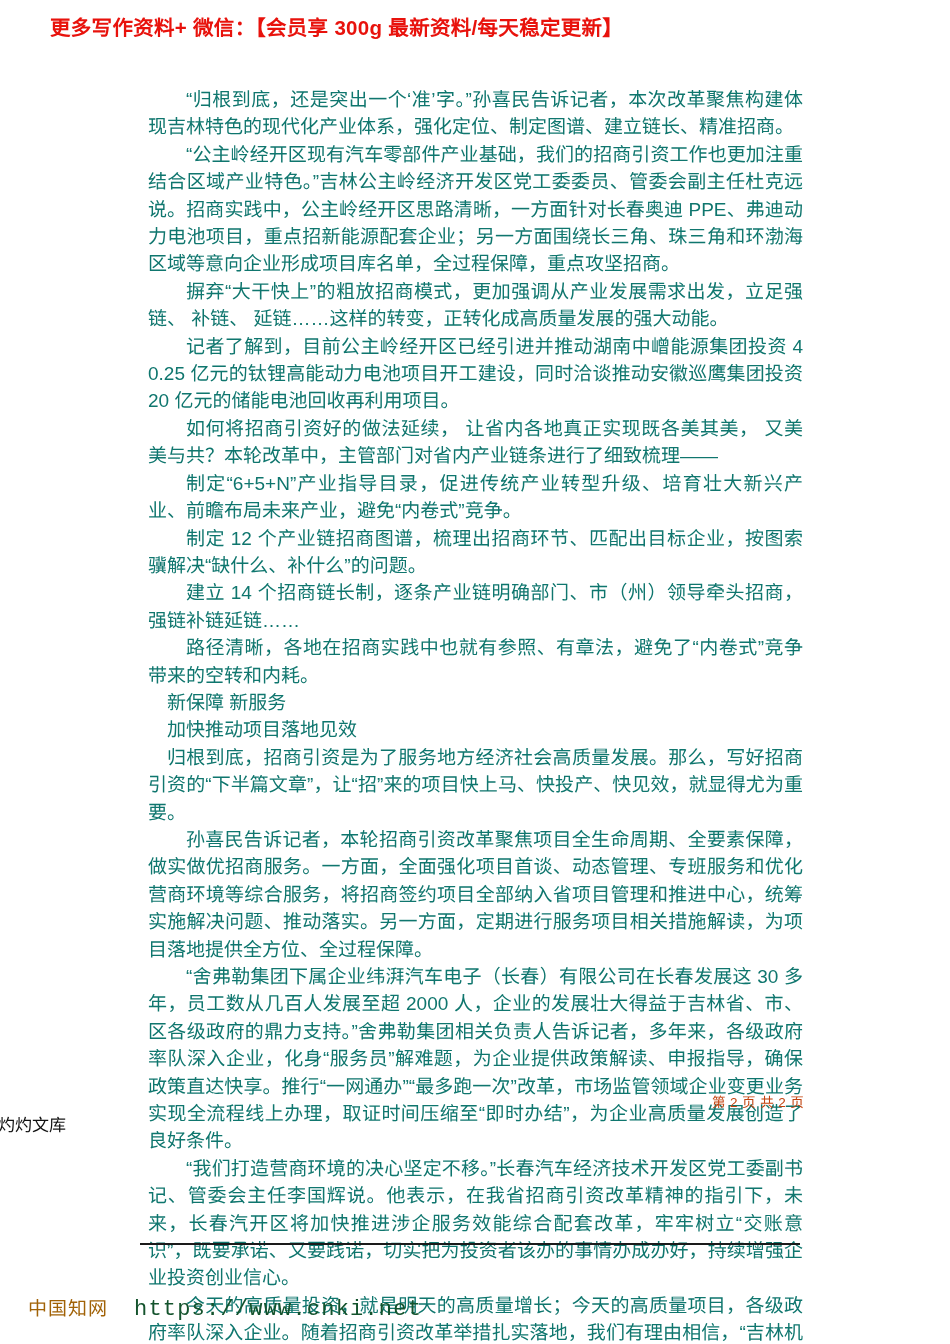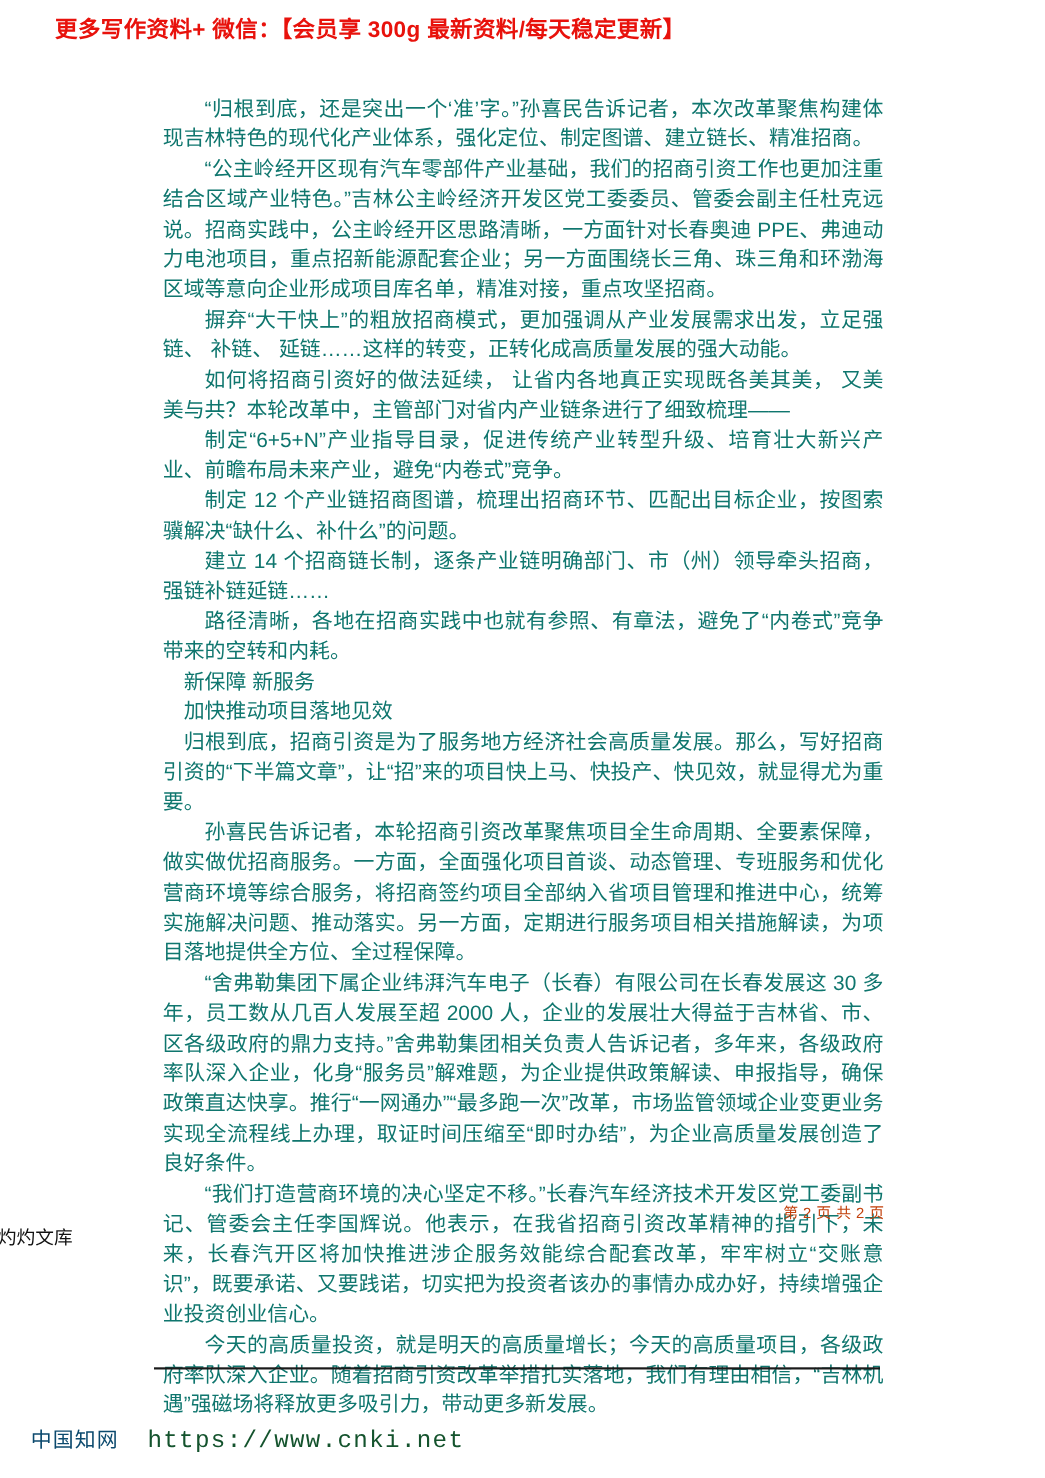--- a/index.html
+++ b/index.html
@@ -89,41 +89,42 @@
     position: absolute;
     left: 28px;
     top: 1293px;
     display: flex;
     align-items: baseline;
     gap: 26px;
     white-space: nowrap;
   }
   .cnki-name {
     font-size: 19px;
-    color: #0c4a6e;
+    color: #a16207;
     letter-spacing: 1px;
   }
   .cnki-url {
     font-family: "Liberation Mono", "DejaVu Sans Mono", monospace;
     font-size: 22px;
     color: #14532d;
     letter-spacing: 1.2px;
   }
 </style>
 </head>
 <body>
 
 <div id="page">
 
   <div class="promo-banner">更多写作资料+ 微信：【会员享 300g 最新资料/每天稳定更新】</div>
 
   <div class="doc-body">
     <p class="p-indent">“归根到底，还是突出一个‘准’字。”孙喜民告诉记者，本次改革聚焦构建体现吉林特色的现代化产业体系，强化定位、制定图谱、建立链长、精准招商。</p>
-    <p class="p-indent">“公主岭经开区现有汽车零部件产业基础，我们的招商引资工作也更加注重结合区域产业特色。”吉林公主岭经济开发区党工委委员、管委会副主任杜克远说。招商实践中，公主岭经开区思路清晰，一方面针对长春奥迪 PPE、弗迪动力电池项目，重点招新能源配套企业；另一方面围绕长三角、珠三角和环渤海区域等意向企业形成项目库名单，精准对接，重点攻坚招商。</p>
+    <p class="p-indent">“公主岭经开区现有汽车零部件产业基础，我们的招商引资工作也更加注重结合区域产业特色。”吉林公主岭经济开发区党工委委员、管委会副主任杜克远说。招商实践中，公主岭经开区思路清晰，一方面针对长春奥迪 PPE、弗迪动力电池项目，重点招新能源配套企业；另一方面围绕长三角、珠三角和环渤海区域等意向企业形成项目库名单，全过程保障，重点攻坚招商。</p>
     <p class="p-indent">摒弃“大干快上”的粗放招商模式，更加强调从产业发展需求出发，立足强链、 补链、 延链……这样的转变，正转化成高质量发展的强大动能。</p>
+    <p class="p-indent">记者了解到，目前公主岭经开区已经引进并推动湖南中嶒能源集团投资 40.25 亿元的钛锂高能动力电池项目开工建设，同时洽谈推动安徽巡鹰集团投资 20 亿元的储能电池回收再利用项目。</p>
     <p class="p-indent">如何将招商引资好的做法延续， 让省内各地真正实现既各美其美， 又美美与共？本轮改革中，主管部门对省内产业链条进行了细致梳理——</p>
     <p class="p-indent">制定“6+5+N”产业指导目录，促进传统产业转型升级、培育壮大新兴产业、前瞻布局未来产业，避免“内卷式”竞争。</p>
     <p class="p-indent">制定 12 个产业链招商图谱，梳理出招商环节、匹配出目标企业，按图索骥解决“缺什么、补什么”的问题。</p>
     <p class="p-indent">建立 14 个招商链长制，逐条产业链明确部门、市（州）领导牵头招商，强链补链延链……</p>
     <p class="p-indent">路径清晰，各地在招商实践中也就有参照、有章法，避免了“内卷式”竞争带来的空转和内耗。</p>
     <p class="p-indent-1">新保障 新服务</p>
     <p class="p-indent-1">加快推动项目落地见效</p>
     <p class="p-indent-1">归根到底，招商引资是为了服务地方经济社会高质量发展。那么，写好招商引资的“下半篇文章”，让“招”来的项目快上马、快投产、快见效，就显得尤为重要。</p>
     <p class="p-indent">孙喜民告诉记者，本轮招商引资改革聚焦项目全生命周期、全要素保障，做实做优招商服务。一方面，全面强化项目首谈、动态管理、专班服务和优化营商环境等综合服务，将招商签约项目全部纳入省项目管理和推进中心，统筹实施解决问题、推动落实。另一方面，定期进行服务项目相关措施解读，为项目落地提供全方位、全过程保障。</p>
     <p class="p-indent">“舍弗勒集团下属企业纬湃汽车电子（长春）有限公司在长春发展这 30 多年，员工数从几百人发展至超 2000 人，企业的发展壮大得益于吉林省、市、区各级政府的鼎力支持。”舍弗勒集团相关负责人告诉记者，多年来，各级政府率队深入企业，化身“服务员”解难题，为企业提供政策解读、申报指导，确保政策直达快享。推行“一网通办”“最多跑一次”改革，市场监管领域企业变更业务实现全流程线上办理，取证时间压缩至“即时办结”，为企业高质量发展创造了良好条件。</p>

